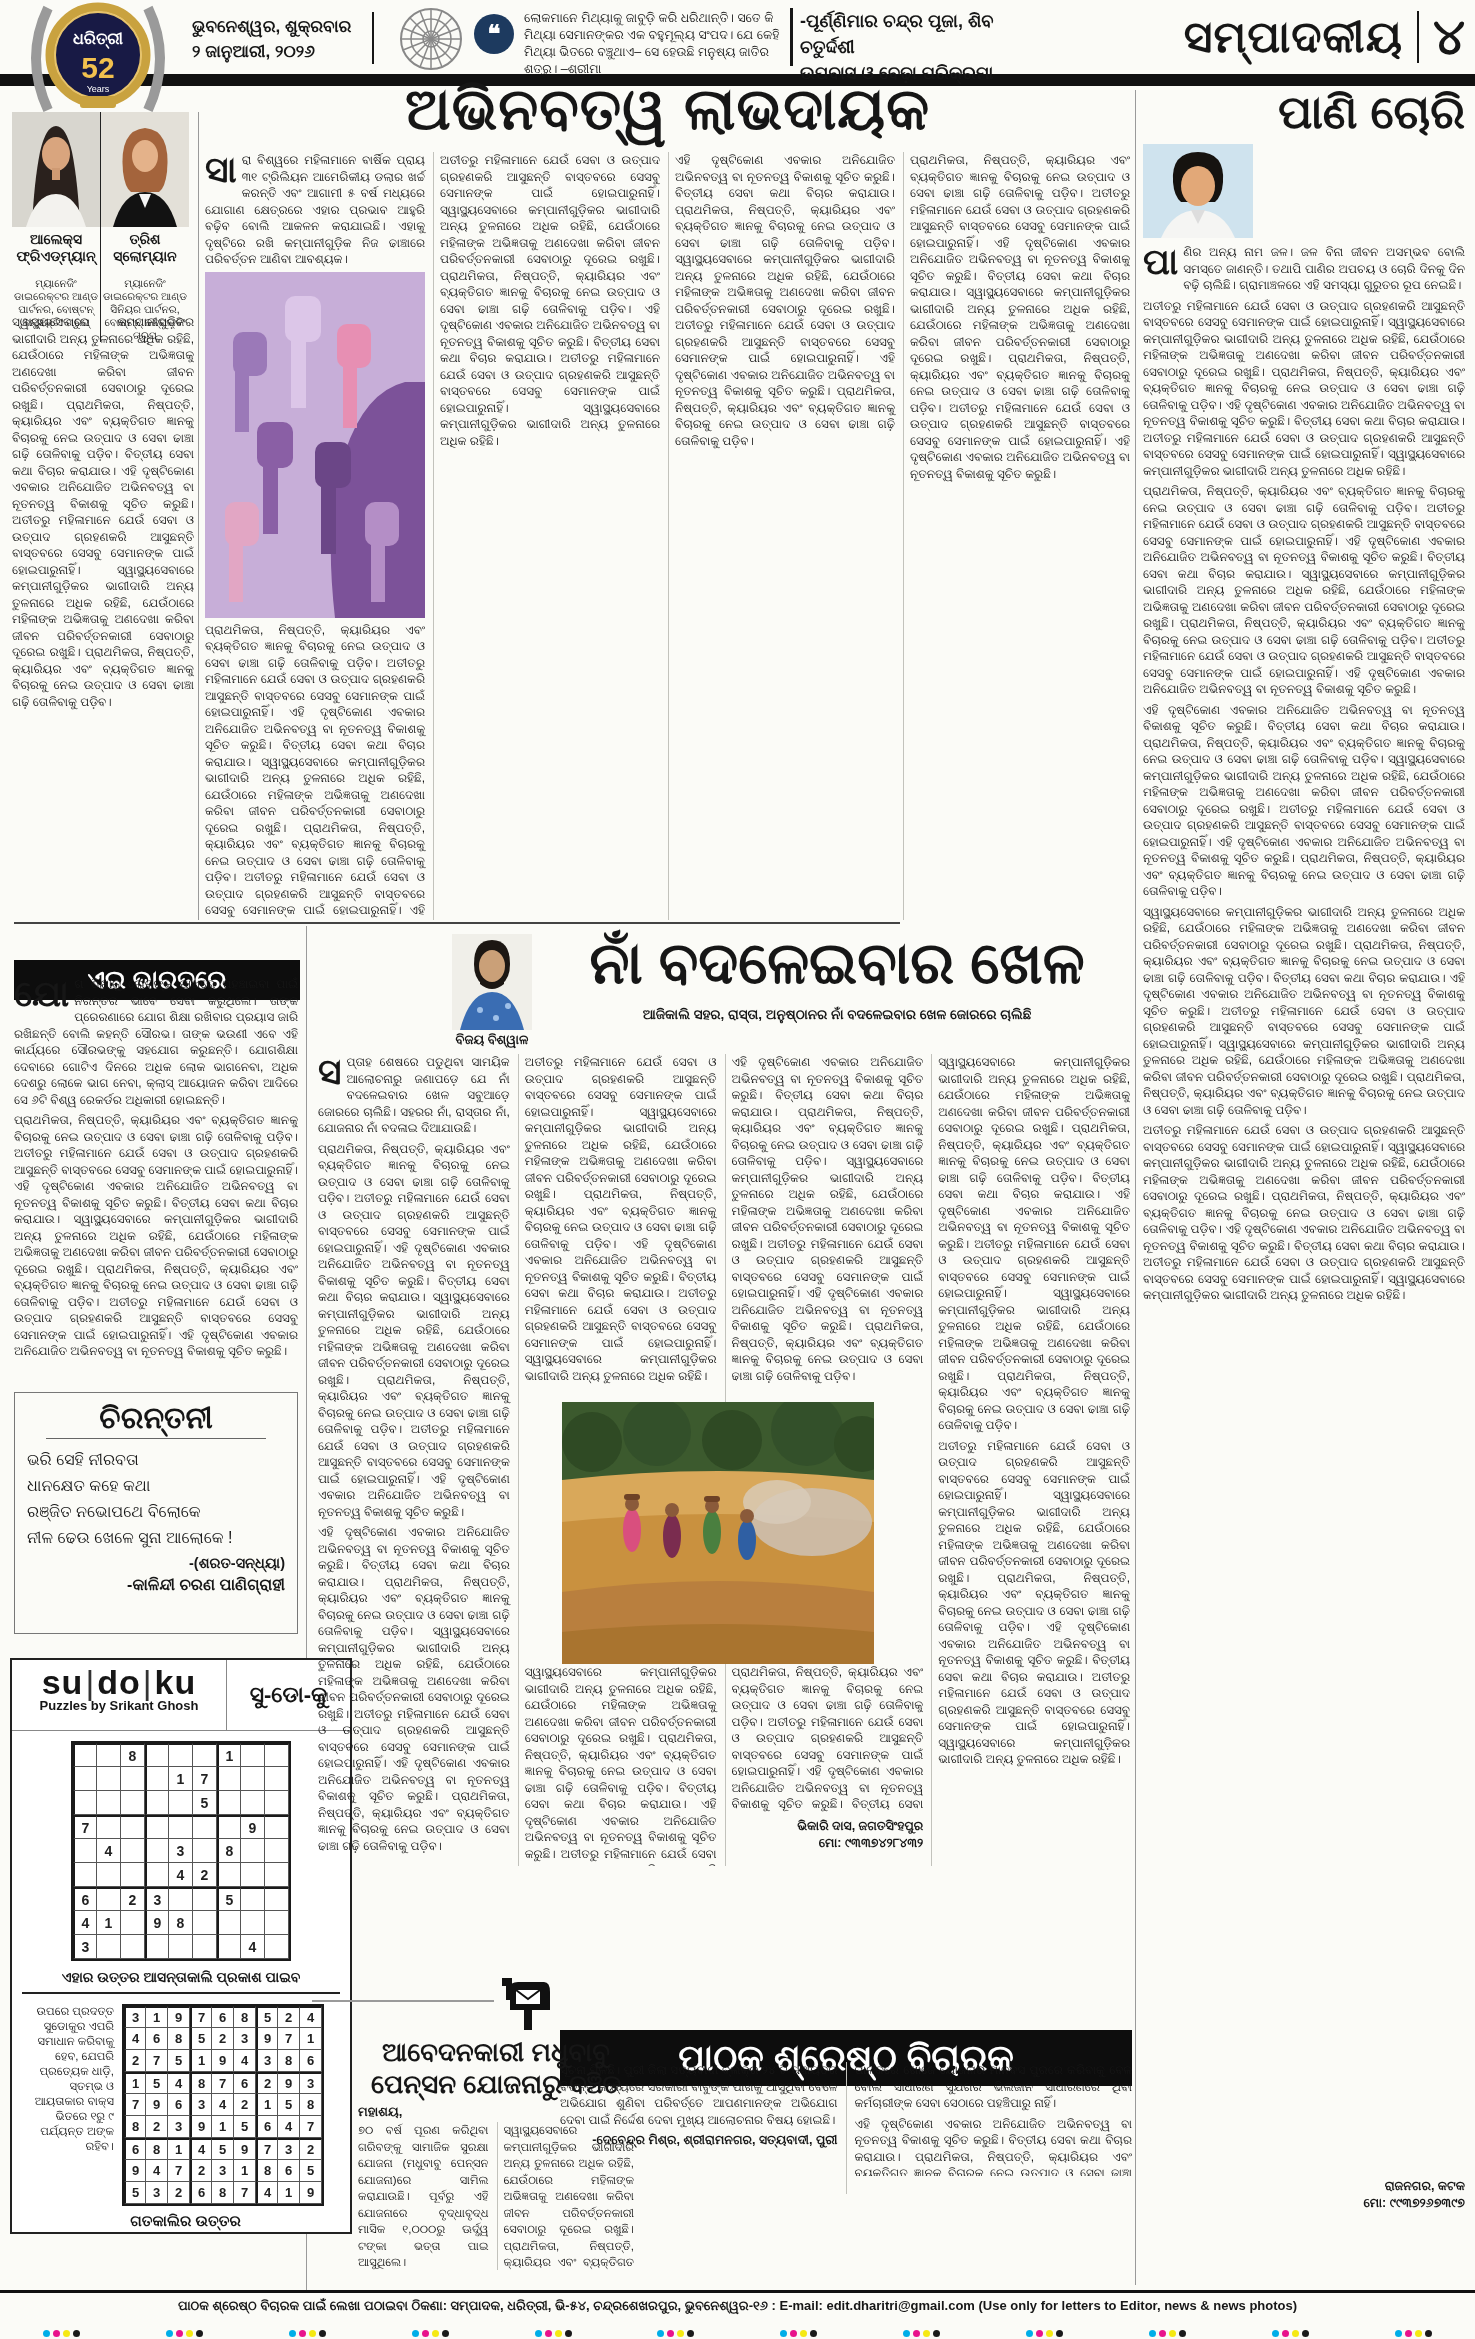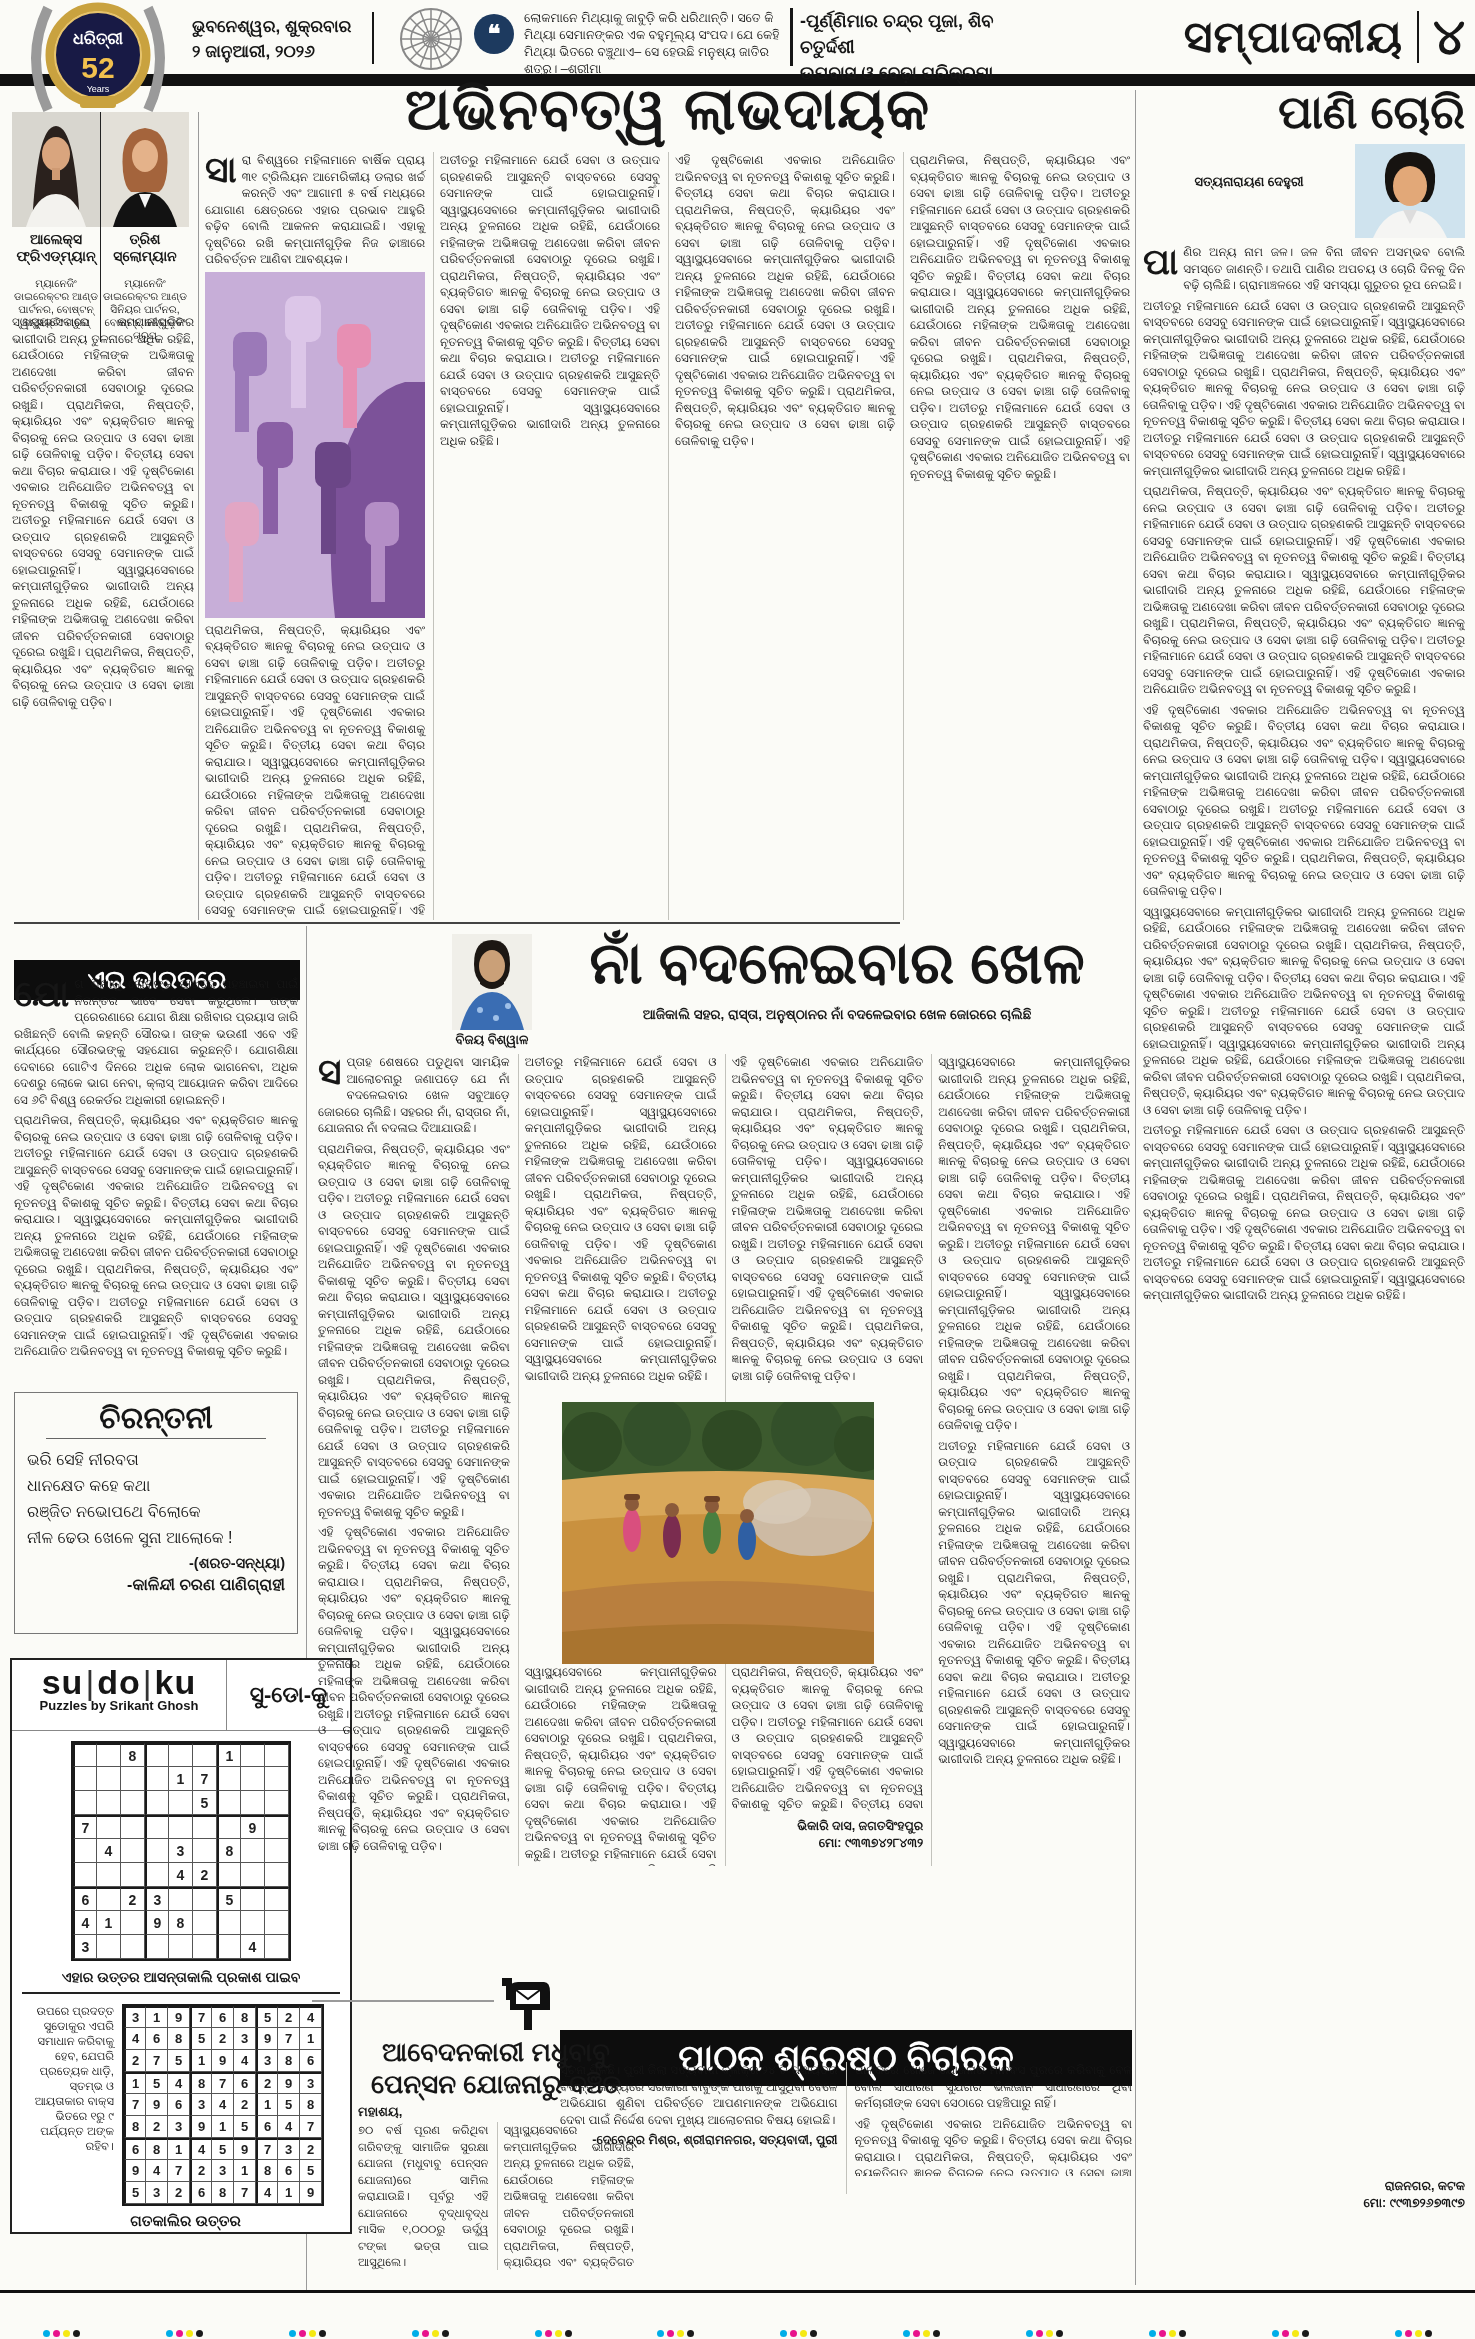--- a/index.html
+++ b/index.html
@@ -214,21 +214,20 @@
       </div>
     <div class="ncol body-txt">
         <p>ପ୍ରାଥମିକତା, ନିଷ୍ପତ୍ତି, କ୍ୟାରିୟର ଏବଂ ବ୍ୟକ୍ତିଗତ ଜ୍ଞାନକୁ ବିଚାରକୁ ନେଇ ଉତ୍ପାଦ ଓ ସେବା ଢାଞ୍ଚା ଗଢ଼ି ତୋଳିବାକୁ ପଡ଼ିବ। ଅତୀତରୁ ମହିଳାମାନେ ଯେଉଁ ସେବା ଓ ଉତ୍ପାଦ ଗ୍ରହଣକରି ଆସୁଛନ୍ତି ବାସ୍ତବରେ ସେସବୁ ସେମାନଙ୍କ ପାଇଁ ହୋଇପାରୁନାହିଁ। ଏହି ଦୃଷ୍ଟିକୋଣ ଏବକାର ଅନିଯୋଜିତ ଅଭିନବତ୍ୱ ବା ନୂତନତ୍ୱ ବିକାଶକୁ ସୂଚିତ କରୁଛି। ବିତ୍ତୀୟ ସେବା କଥା ବିଚାର କରାଯାଉ। ସ୍ୱାସ୍ଥ୍ୟସେବାରେ କମ୍ପାନୀଗୁଡ଼ିକର ଭାଗୀଦାରି ଅନ୍ୟ ତୁଳନାରେ ଅଧିକ ରହିଛି, ଯେଉଁଠାରେ ମହିଳାଙ୍କ ଅଭିଜ୍ଞତାକୁ ଅଣଦେଖା କରିବା ଜୀବନ ପରିବର୍ତ୍ତନକାରୀ ସେବାଠାରୁ ଦୂରେଇ ରଖୁଛି। ପ୍ରାଥମିକତା, ନିଷ୍ପତ୍ତି, କ୍ୟାରିୟର ଏବଂ ବ୍ୟକ୍ତିଗତ ଜ୍ଞାନକୁ ବିଚାରକୁ ନେଇ ଉତ୍ପାଦ ଓ ସେବା ଢାଞ୍ଚା ଗଢ଼ି ତୋଳିବାକୁ ପଡ଼ିବ। ଅତୀତରୁ ମହିଳାମାନେ ଯେଉଁ ସେବା ଓ ଉତ୍ପାଦ ଗ୍ରହଣକରି ଆସୁଛନ୍ତି ବାସ୍ତବରେ ସେସବୁ ସେମାନଙ୍କ ପାଇଁ ହୋଇପାରୁନାହିଁ। ଏହି ଦୃଷ୍ଟିକୋଣ ଏବକାର ଅନିଯୋଜିତ ଅଭିନବତ୍ୱ ବା ନୂତନତ୍ୱ ବିକାଶକୁ ସୂଚିତ କରୁଛି।</p>
       </div>
   </div>
 
   <div class="abs grayline" style="left:1135px;top:90px;width:1px;height:2195px;"></div>
   <div class="abs" style="left:1143px;top:86px;width:322px;">
     <div class="pani-headline">ପାଣି ଚୋରି</div>
     <div style="display:flex;margin-top:6px;">
-      <div style="flex:1;padding-top:30px;text-align:center;" class="author-name">ସତ୍ୟନାରାୟଣ ଦେହୁରୀ</div>
       <div style="width:110px;height:94px;">
         <svg width="110" height="94" viewBox="0 0 110 94">
           <rect width="110" height="94" fill="#cfe3ee"></rect>
           <path d="M30 38 Q28 8 55 8 Q82 8 80 38 Q79 52 72 58 L38 58 Q31 52 30 38 Z" fill="#161310"></path>
           <ellipse cx="55" cy="42" rx="17" ry="20" fill="#e2a878"></ellipse>
           <path d="M18 94 Q30 66 55 66 Q80 66 92 94 Z" fill="#f5f5f3"></path>
           <path d="M48 66 L55 80 L62 66 Z" fill="#ddd"></path>
         </svg>
       </div>
     </div>
@@ -548,20 +547,21 @@
       <div class="ncol body-txt" style="font-size:11.5px;">
           <p>୭୦ ବର୍ଷ ପୂରଣ କରିଥିବା ଗରିବଙ୍କୁ ସାମାଜିକ ସୁରକ୍ଷା ଯୋଜନା (ମଧୁବାବୁ ପେନ୍‌ସନ ଯୋଜନା)ରେ ସାମିଲ କରାଯାଉଛି। ପୂର୍ବରୁ ଏହି ଯୋଜନାରେ ବୃଦ୍ଧାବୃଦ୍ଧ ମାସିକ ୧,୦୦୦ରୁ ଊର୍ଦ୍ଧ୍ୱ ଟଙ୍କା ଭତ୍ତା ପାଇ ଆସୁଥିଲେ।</p>
         </div>
       <div class="ncol body-txt" style="font-size:11.5px;">
           <p>ସ୍ୱାସ୍ଥ୍ୟସେବାରେ କମ୍ପାନୀଗୁଡ଼ିକର ଭାଗୀଦାରି ଅନ୍ୟ ତୁଳନାରେ ଅଧିକ ରହିଛି, ଯେଉଁଠାରେ ମହିଳାଙ୍କ ଅଭିଜ୍ଞତାକୁ ଅଣଦେଖା କରିବା ଜୀବନ ପରିବର୍ତ୍ତନକାରୀ ସେବାଠାରୁ ଦୂରେଇ ରଖୁଛି। ପ୍ରାଥମିକତା, ନିଷ୍ପତ୍ତି, କ୍ୟାରିୟର ଏବଂ ବ୍ୟକ୍ତିଗତ ଜ୍ଞାନକୁ ବିଚାରକୁ ନେଇ ଉତ୍ପାଦ ଓ ସେବା ଢାଞ୍ଚା ଗଢ଼ି ତୋଳିବାକୁ ପଡ଼ିବ। ବିତ୍ତୀୟ ସେବା କଥା ବିଚାର କରାଯାଉ। ଏହି ଦୃଷ୍ଟିକୋଣ ଏବକାର ଅନିଯୋଜିତ ଅଭିନବତ୍ୱ ବା ନୂତନତ୍ୱ ବିକାଶକୁ ସୂଚିତ କରୁଛି। ଅତୀତରୁ ମହିଳାମାନେ ଯେଉଁ ସେବା ଓ ଉତ୍ପାଦ ଗ୍ରହଣକରି ଆସୁଛନ୍ତି ବାସ୍ତବରେ ସେସବୁ ସେମାନଙ୍କ ପାଇଁ ହୋଇପାରୁନାହିଁ। ସ୍ୱାସ୍ଥ୍ୟସେବାରେ କମ୍ପାନୀଗୁଡ଼ିକର ଭାଗୀଦାରି ଅନ୍ୟ ତୁଳନାରେ ଅଧିକ ରହିଛି, ଯେଉଁଠାରେ ମହିଳାଙ୍କ ଅଭିଜ୍ଞତାକୁ ଅଣଦେଖା କରିବା ଜୀବନ ପରିବର୍ତ୍ତନକାରୀ ସେବାଠାରୁ ଦୂରେଇ ରଖୁଛି। ପ୍ରାଥମିକତା, ନିଷ୍ପତ୍ତି, କ୍ୟାରିୟର ଏବଂ ବ୍ୟକ୍ତିଗତ ଜ୍ଞାନକୁ ବିଚାରକୁ ନେଇ ଉତ୍ପାଦ ଓ ସେବା ଢାଞ୍ଚା ଗଢ଼ି ତୋଳିବାକୁ ପଡ଼ିବ।</p>
         </div>
     </div>
   </div>
 
   <div class="abs" style="left:0;top:2290px;width:1475px;height:2.5px;background:#111;"></div>
+  <div class="abs footer-line" style="top:2297px;font-weight:700;">ପାଠକ ଶ୍ରେଷ୍ଠ ବିଚାରକ ପାଇଁ ଲେଖା ପଠାଇବା ଠିକଣା: ସମ୍ପାଦକ, ଧରିତ୍ରୀ, ଭି-୫୪, ଚନ୍ଦ୍ରଶେଖରପୁର, ଭୁବନେଶ୍ୱର-୧୬ : E-mail: edit.dharitri@gmail.com (Use only for letters to Editor, news &amp; news photos)</div>
   <div class="abs" id="colorbar" style="left:0;top:2328px;width:1475px;height:10px;">
       <div class="cgroup">
         <span style="background: rgb(0, 174, 232);"></span>
         <span style="background: rgb(232, 19, 140);"></span>
         <span style="background: rgb(245, 233, 18);"></span>
         <span style="background: rgb(26, 26, 26);"></span>
       </div>
       <div class="cgroup">
         <span style="background: rgb(0, 174, 232);"></span>
         <span style="background: rgb(232, 19, 140);"></span>

